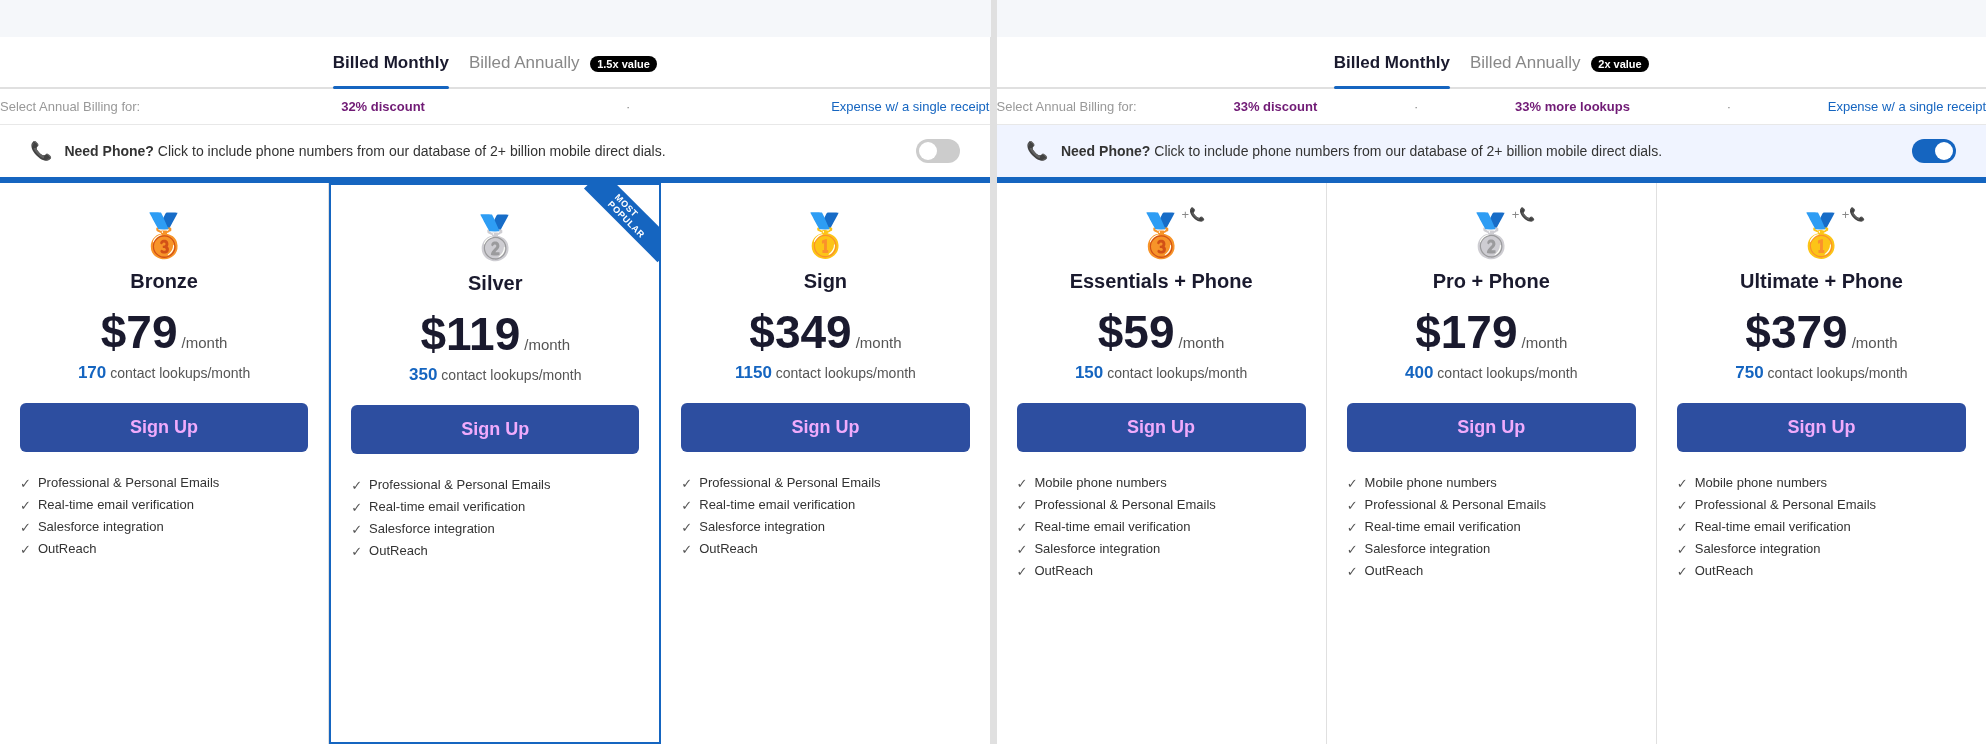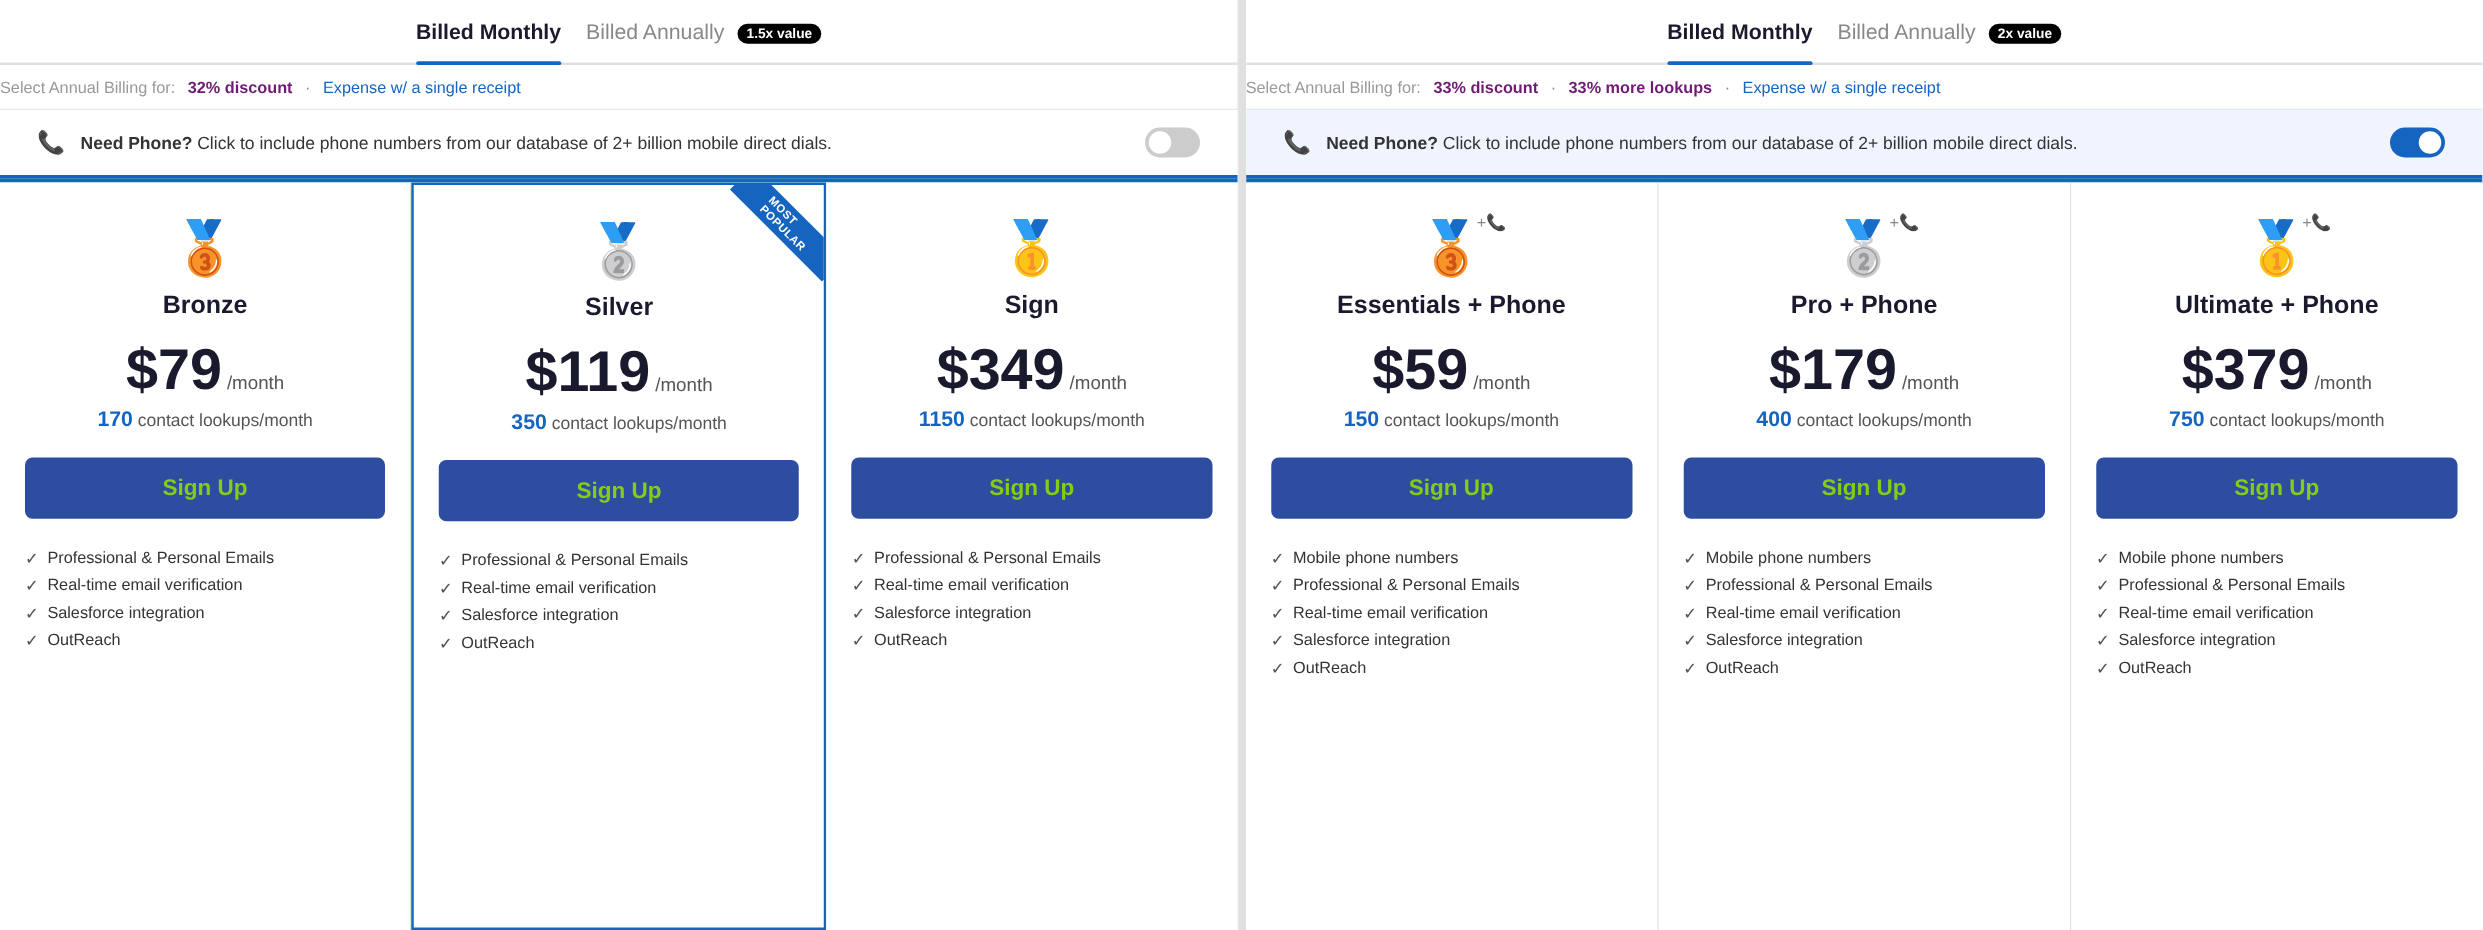--- a/index.html
+++ b/index.html
@@ -9,20 +9,21 @@
       display: flex;
       width: 1986px;
       min-height: 744px;
     }
     .panel {
       flex: 1;
       background: #fff;
       padding: 0;
       display: flex;
       flex-direction: column;
+      margin-top: 37px;
     }
     .panel-left {
       border-right: 1px solid #e0e0e0;
     }
     
     .billing-tabs {
       display: flex;
       align-items: center;
       justify-content: center;
       gap: 20px;
@@ -61,21 +62,21 @@
       font-weight: 700;
       padding: 2px 7px;
       border-radius: 10px;
       margin-left: 6px;
       vertical-align: middle;
     }
     
     .annual-bar {
       display: flex;
       align-items: center;
-      justify-content: flex-start;
+      justify-content: space-between;
       gap: 10px;
       padding: 10px 0;
       font-size: 13px;
       color: #888;
       border-bottom: 1px solid #e8e8e8;
     }
     .annual-bar .label { color: #999; }
     .annual-bar .highlight { color: #701a75; font-weight: 700; }
     .annual-bar .link { color: #1565c0; text-decoration: none; font-weight: 500; }
     
@@ -207,21 +208,21 @@
       margin-bottom: 20px;
     }
     .plan-lookups .lookup-num {
       color: #1565c0;
       font-weight: 700;
       font-size: 17px;
     }
     .signup-btn {
       width: 100%;
       background: #2d4ea0;
-      color: #84cc16;
+      color: #f0abfc;
       border: none;
       border-radius: 6px;
       padding: 14px 0;
       font-size: 18px;
       font-weight: 600;
       cursor: pointer;
       margin-bottom: 20px;
     }
     .features-list {
       list-style: none;

